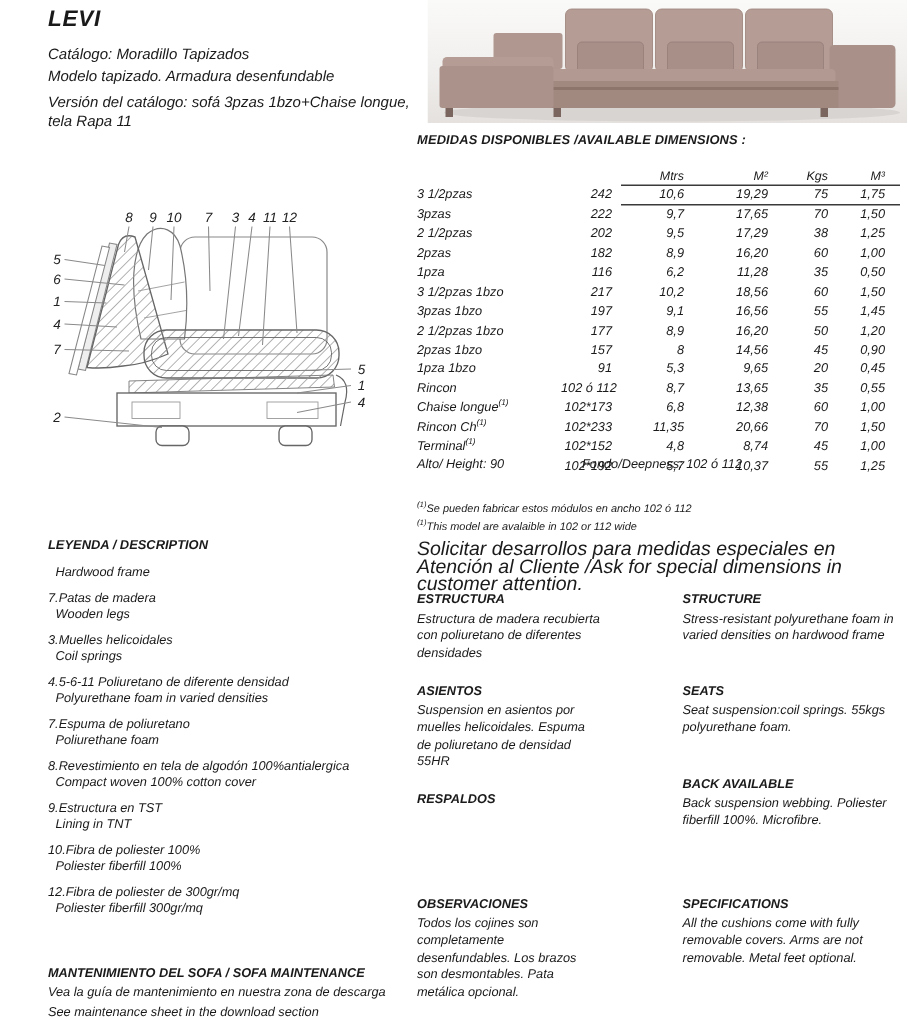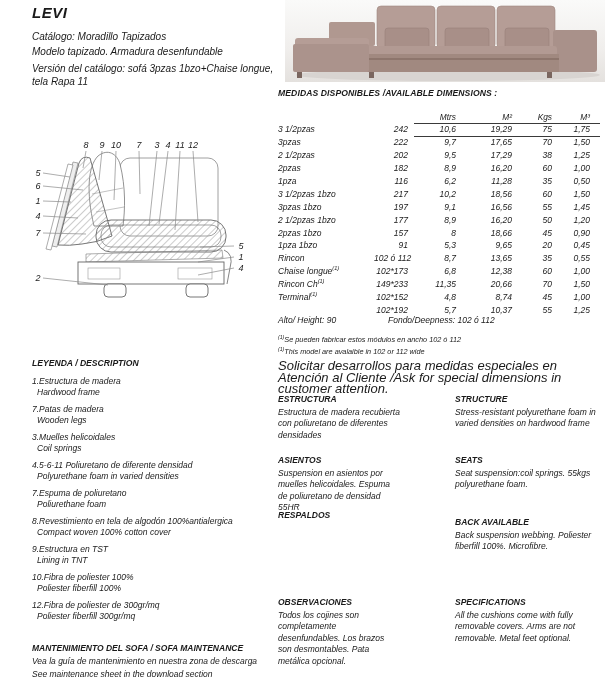--- a/index.html
+++ b/index.html
@@ -21,21 +21,21 @@
   .trow { display:grid; grid-template-columns:96px 40px 48px 56px 40px 42px; height:12.9px; align-items:center; }
   .thead { height:12px; font-size:8.3px; }
   .trow .c { text-align:right; padding-right:6px; white-space:nowrap; }
   .trow .c.m3 { padding-right:10px; }
   .trow .name { text-align:left; padding:0; }
   .hline { position:absolute; left:136px; width:186px; height:1px; background:#3a3a3a; }
   .hline.h1 { top:12px; }
   .hline.h2 { top:25px; }
   sup.rn { font-size:5.5px; vertical-align:super; line-height:0; }
 
-  .alto-line { position:absolute; left:278px; top:315px; width:320px; font-size:8.5px; }
+  .alto-line { position:absolute; left:278px; top:304px; width:320px; font-size:8.5px; }
   .alto-line .fondo { position:absolute; left:110px; top:0; }
 
   .fnote { position:absolute; left:278px; font-size:7.3px; color:#1a1a1a; }
   .fnote sup { font-size:5.2px; }
   .fn1 { top:334px; }
   .fn2 { top:346px; }
 
   .special-note { position:absolute; left:278px; top:360px; width:308px; font-size:13px; line-height:11.5px; }
 
   .drawing { position:absolute; left:28px; top:132px; }
@@ -48,21 +48,21 @@
 
   .maint { position:absolute; left:32px; top:642px; width:268px; font-size:8.5px; line-height:13px; }
   .maint-heading { font-weight:bold; }
 
   .sec { position:absolute; font-size:8.5px; line-height:11.5px; }
   .sec .t { font-weight:bold; margin-bottom:1px; }
   .sec-es { left:278px; width:122px; }
   .sec-en { left:455px; width:148px; }
   .sec-estructura-es, .sec-estructura-en { top:394px; }
   .sec-asientos-es, .sec-asientos-en { top:455px; }
-  .sec-respaldos-es { top:510px; }
+  .sec-respaldos-es { top:527px; }
   .sec-respaldos-en { top:517px; }
   .sec-observaciones-es, .sec-observaciones-en { top:597px; }
 </style>
 </head>
 <body>
 
 <div class="page">
 
   <div class="page-title">LEVI</div>
 
@@ -184,21 +184,21 @@
           <div class="c">8,9</div>
           <div class="c">16,20</div>
           <div class="c">50</div>
           <div class="c m3">1,20</div>
         </div>
 
         <div class="trow">
           <div class="name"><span>2pzas 1bzo</span><sup class="rn"></sup></div>
           <div class="c">157</div>
           <div class="c">8</div>
-          <div class="c">18,66</div>
+          <div class="c">14,56</div>
           <div class="c">45</div>
           <div class="c m3">0,90</div>
         </div>
 
         <div class="trow">
           <div class="name"><span>1pza 1bzo</span><sup class="rn"></sup></div>
           <div class="c">91</div>
           <div class="c">5,3</div>
           <div class="c">9,65</div>
           <div class="c">20</div>
@@ -218,21 +218,21 @@
           <div class="name"><span>Chaise longue</span><sup class="rn">(1)</sup></div>
           <div class="c">102*173</div>
           <div class="c">6,8</div>
           <div class="c">12,38</div>
           <div class="c">60</div>
           <div class="c m3">1,00</div>
         </div>
 
         <div class="trow">
           <div class="name"><span>Rincon Ch</span><sup class="rn">(1)</sup></div>
-          <div class="c">149*233</div>
+          <div class="c">102*233</div>
           <div class="c">11,35</div>
           <div class="c">20,66</div>
           <div class="c">70</div>
           <div class="c m3">1,50</div>
         </div>
 
         <div class="trow">
           <div class="name"><span>Terminal</span><sup class="rn">(1)</sup></div>
           <div class="c">102*152</div>
           <div class="c">4,8</div>
@@ -317,21 +317,20 @@
       <text x="213" y="128">1</text>
       <text x="213" y="139">4</text>
     </g>
   </svg>
 
   <div class="legend">
     <div class="legend-heading">LEYENDA / DESCRIPTION</div>
     <div>
 
         <div class="leg-item">
-          <div class="leg-es">1.Estructura de madera</div>
           <div class="leg-en">Hardwood frame</div>
         </div>
 
         <div class="leg-item">
           <div class="leg-es">7.Patas de madera</div>
           <div class="leg-en">Wooden legs</div>
         </div>
 
         <div class="leg-item">
           <div class="leg-es">3.Muelles helicoidales</div>

